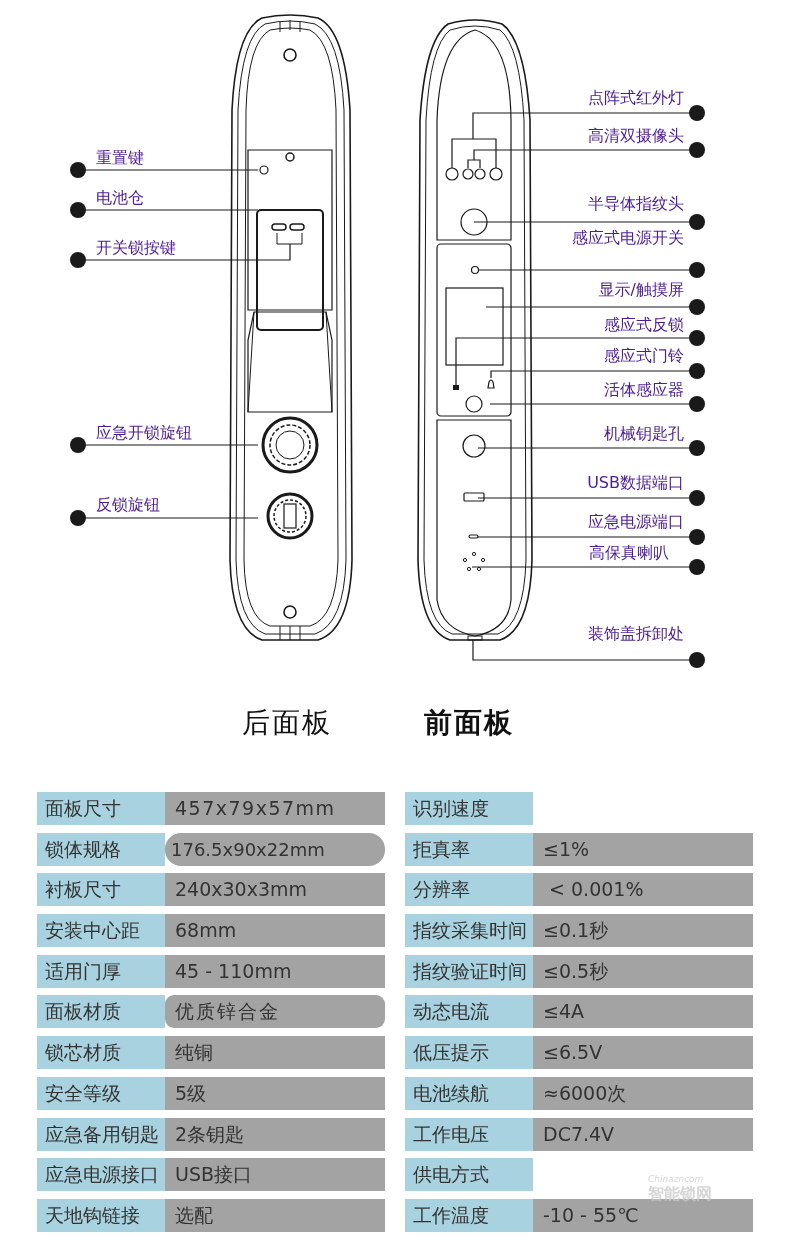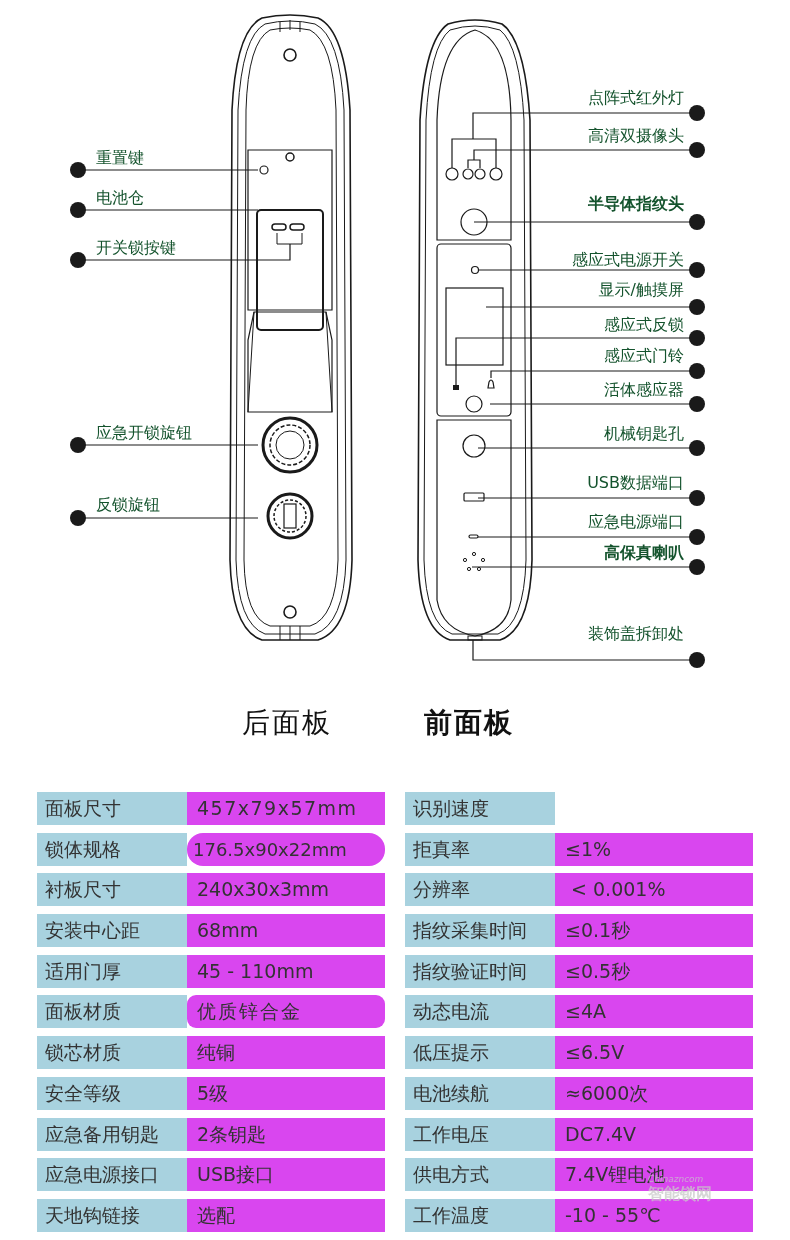--- a/index.html
+++ b/index.html
@@ -1,26 +1,26 @@
 <!DOCTYPE html>
 <html><head>
 <meta charset="utf-8">
 <style>
   * { box-sizing: border-box; margin: 0; padding: 0; }
   html, body { width: 790px; height: 1240px; background: #ffffff; overflow: hidden; }
   body { position: relative; font-family: "DejaVu Sans", "Liberation Sans", sans-serif; color: #222; }
   .diagram { position: absolute; left: 0; top: 0; width: 790px; height: 680px; }
   .diagram svg { position: absolute; left: 0; top: 0; }
-  .callout { position: absolute; font-size: 16px; color: #14532d; white-space: nowrap; line-height: 20px; }
+  .callout { position: absolute; font-size: 16px; color: #4c1d95; white-space: nowrap; line-height: 20px; }
   .callout.right { text-align: right; }
   .panel-title { position: absolute; top: 704px; font-size: 28px; color: #111; letter-spacing: 2px; }
   .spec-table { position: absolute; top: 792px; width: 348px; }
   .spec-row { display: flex; height: 33px; margin-bottom: 7.7px; }
-  .spec-label { width: 150px; background: #a8d2df; font-size: 19px; color: #333; padding-left: 8px; line-height: 33px; white-space: nowrap; overflow: hidden; }
-  .spec-value { flex: 1; background: #d946ef; font-size: 19px; color: #333; padding-left: 10px; line-height: 33px; white-space: nowrap; overflow: hidden; }
+  .spec-label { width: 128px; background: #a8d2df; font-size: 19px; color: #333; padding-left: 8px; line-height: 33px; white-space: nowrap; overflow: hidden; }
+  .spec-value { flex: 1; background: #a3a3a3; font-size: 19px; color: #333; padding-left: 10px; line-height: 33px; white-space: nowrap; overflow: hidden; }
   .watermark { position: absolute; left: 648px; top: 1174px; font-size: 16px; color: rgba(200,200,200,0.75); font-weight: bold; }
   .watermark small { display: block; font-size: 9px; font-style: italic; font-weight: normal; }
 </style>
 </head>
 <body>
 
 <div class="diagram">
   <svg width="790" height="680" viewBox="0 0 790 680" fill="none" stroke="#1a1a1a">
 
     <g stroke-width="1.6">
@@ -144,30 +144,30 @@
   </svg>
 
   <div class="callout" style="left:96px;top:148px;">重置键</div>
   <div class="callout" style="left:96px;top:188px;">电池仓</div>
   <div class="callout" style="left:96px;top:238px;">开关锁按键</div>
   <div class="callout" style="left:96px;top:423px;">应急开锁旋钮</div>
   <div class="callout" style="left:96px;top:495px;">反锁旋钮</div>
 
   <div class="callout right" style="right:106px;top:88px;">点阵式红外灯</div>
   <div class="callout right" style="right:106px;top:126px;text-align:right;">高清双摄像头</div>
-  <div class="callout right" style="right:106px;top:194px;font-weight:bold;">半导体指纹头</div>
-  <div class="callout right" style="right:106px;top:250px;">感应式电源开关</div>
+  <div class="callout right" style="right:106px;top:194px;">半导体指纹头</div>
+  <div class="callout right" style="right:106px;top:228px;">感应式电源开关</div>
   <div class="callout right" style="right:106px;top:280px;">显示/触摸屏</div>
   <div class="callout right" style="right:106px;top:315px;">感应式反锁</div>
   <div class="callout right" style="right:106px;top:346px;">感应式门铃</div>
   <div class="callout right" style="right:106px;top:380px;">活体感应器</div>
   <div class="callout right" style="right:106px;top:424px;">机械钥匙孔</div>
   <div class="callout right" style="right:106px;top:473px;">USB数据端口</div>
   <div class="callout right" style="right:106px;top:512px;">应急电源端口</div>
-  <div class="callout right" style="right:106px;top:543px;font-weight:bold;">高保真喇叭</div>
+  <div class="callout right" style="right:121px;top:543px;">高保真喇叭</div>
   <div class="callout right" style="right:106px;top:624px;">装饰盖拆卸处</div>
 </div>
 
 <div class="panel-title" style="left:242px;">后面板</div>
 <div class="panel-title" style="left:424px;font-weight:bold;">前面板</div>
 
 <div class="spec-table" style="left:37px;">
   <div class="spec-row">
       <div class="spec-label">面板尺寸</div>
       <div class="spec-value" style="letter-spacing:1.5px;">457x79x57mm</div>
@@ -245,21 +245,20 @@
   <div class="spec-row">
       <div class="spec-label">电池续航</div>
       <div class="spec-value">≈6000次</div>
     </div>
   <div class="spec-row">
       <div class="spec-label">工作电压</div>
       <div class="spec-value">DC7.4V</div>
     </div>
   <div class="spec-row">
       <div class="spec-label">供电方式</div>
-      <div class="spec-value">7.4V锂电池</div>
     </div>
   <div class="spec-row">
       <div class="spec-label">工作温度</div>
       <div class="spec-value">-10 - 55℃</div>
     </div>
 </div>
 
 <div class="watermark">
   <small>Chinazncom</small>
   <span>智能锁网</span>

